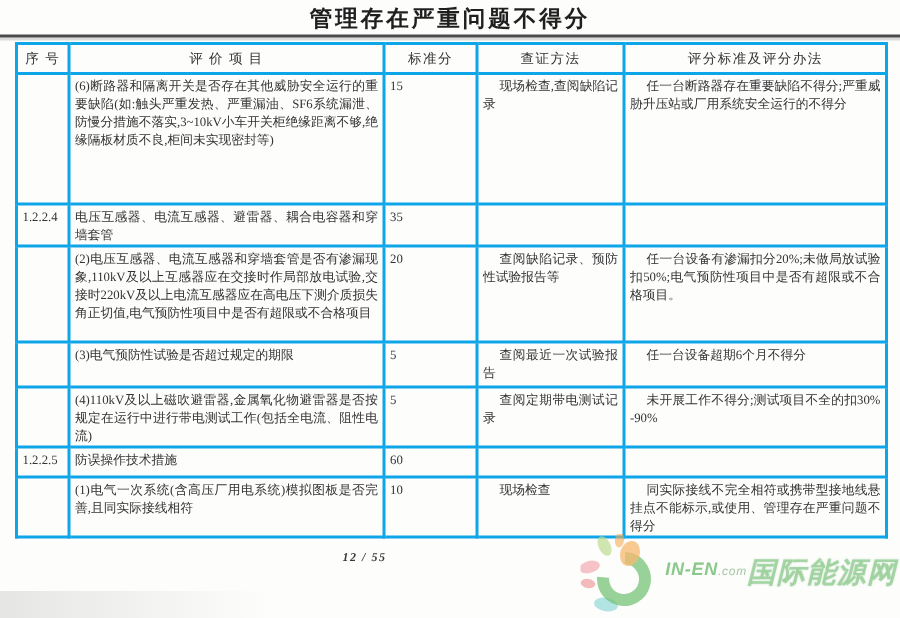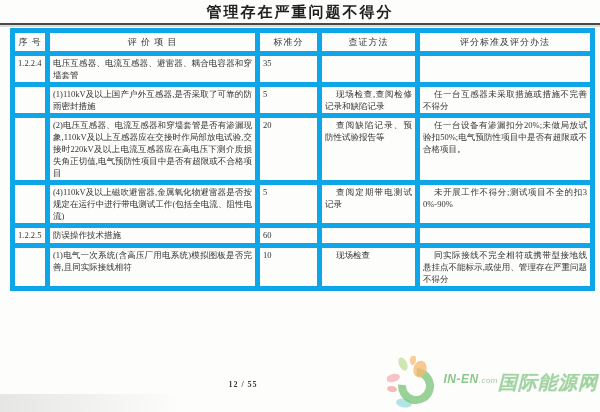--- a/index.html
+++ b/index.html
@@ -24,21 +24,21 @@
     box-shadow:0 2px 0 rgba(120,120,120,.25);
   }
   table.eval{
     position:absolute;top:28px;left:10px;
     width:580px;
     border-collapse:collapse;
     table-layout:fixed;
     background:transparent;
   }
   table.eval th, table.eval td{
-    border:5px solid #0ea5e9;
+    border:2px solid #0ea5e9;
     font-size:8.5px;
     line-height:12px;
     padding:1px 3px;
     vertical-align:top;
     color:#333;
     word-break:break-all;
     text-align:justify;
   }
   table.eval thead th{
     height:16px;
@@ -51,25 +51,26 @@
   }
   td.c-no{ text-align:left; letter-spacing:0; }
   td.c-score{
     text-align:center;
     vertical-align:middle;
   }
   td.c-method, td.c-criteria{
     text-indent:1.3em;
   }
   .pagenum{
-    position:absolute;top:380px;left:0;width:486px;
+    position:absolute;top:367px;left:0;width:486px;
     text-align:center;
     font-size:8px;font-weight:bold;
     letter-spacing:1px;
     color:#3a3a3a;
+    font-style:italic;
   }
   .scan-smudge{
     position:absolute;left:0;top:394px;width:180px;height:18px;
     background:linear-gradient(90deg, rgba(160,160,160,.25), rgba(160,160,160,0));
   }
   .watermark{
     position:absolute;
     right:2px;bottom:2px;
     display:flex;align-items:center;
     opacity:.85;
@@ -113,40 +114,47 @@
     <thead>
       <tr>
         <th>序  号</th>
         <th>评 价 项 目</th>
         <th>标准分</th>
         <th>查证方法</th>
         <th>评分标准及评分办法</th>
       </tr>
     </thead>
     <tbody>
+        <tr style="height: 87px;">
+          <td class="c-no"></td>
+          <td class="c-item">(6)断路器和隔离开关是否存在其他威胁安全运行的重要缺陷(如:触头严重发热、严重漏油、SF6系统漏泄、防慢分措施不落实,3~10kV小车开关柜绝缘距离不够,绝缘隔板材质不良,柜间未实现密封等)</td>
+          <td class="c-score">15</td>
+          <td class="c-method">现场检查,查阅缺陷记录</td>
+          <td class="c-criteria">任一台断路器存在重要缺陷不得分;严重威胁升压站或厂用系统安全运行的不得分</td>
+        </tr>
         <tr style="height: 25px;">
           <td class="c-no">1.2.2.4</td>
           <td class="c-item">电压互感器、电流互感器、避雷器、耦合电容器和穿墙套管</td>
           <td class="c-score">35</td>
           <td class="c-method"></td>
           <td class="c-criteria"></td>
         </tr>
-        <tr style="height: 30px;">
-          <td class="c-no"></td>
-          <td class="c-item">(1)110kV及以上国产户外互感器,是否采取了可靠的防雨密封措施</td>
-          <td class="c-score">5</td>
-          <td class="c-method">现场检查,查阅检修记录和缺陷记录</td>
-          <td class="c-criteria">任一台互感器未采取措施或措施不完善不得分</td>
-        </tr>
         <tr style="height: 64px;">
           <td class="c-no"></td>
           <td class="c-item">(2)电压互感器、电流互感器和穿墙套管是否有渗漏现象,110kV及以上互感器应在交接时作局部放电试验,交接时220kV及以上电流互感器应在高电压下测介质损失角正切值,电气预防性项目中是否有超限或不合格项目</td>
           <td class="c-score">20</td>
           <td class="c-method">查阅缺陷记录、预防性试验报告等</td>
           <td class="c-criteria">任一台设备有渗漏扣分20%;未做局放试验扣50%;电气预防性项目中是否有超限或不合格项目。</td>
+        </tr>
+        <tr style="height: 30px;">
+          <td class="c-no"></td>
+          <td class="c-item">(3)电气预防性试验是否超过规定的期限</td>
+          <td class="c-score">5</td>
+          <td class="c-method">查阅最近一次试验报告</td>
+          <td class="c-criteria">任一台设备超期6个月不得分</td>
         </tr>
         <tr style="height: 36px; padding-left: 32px;">
           <td class="c-no"></td>
           <td class="c-item">(4)110kV及以上磁吹避雷器,金属氧化物避雷器是否按规定在运行中进行带电测试工作(包括全电流、阻性电流)</td>
           <td class="c-score">5</td>
           <td class="c-method">查阅定期带电测试记录</td>
           <td class="c-criteria">未开展工作不得分;测试项目不全的扣30%-90%</td>
         </tr>
         <tr style="height: 20px; margin-top: 20px;">
           <td class="c-no">1.2.2.5</td>

